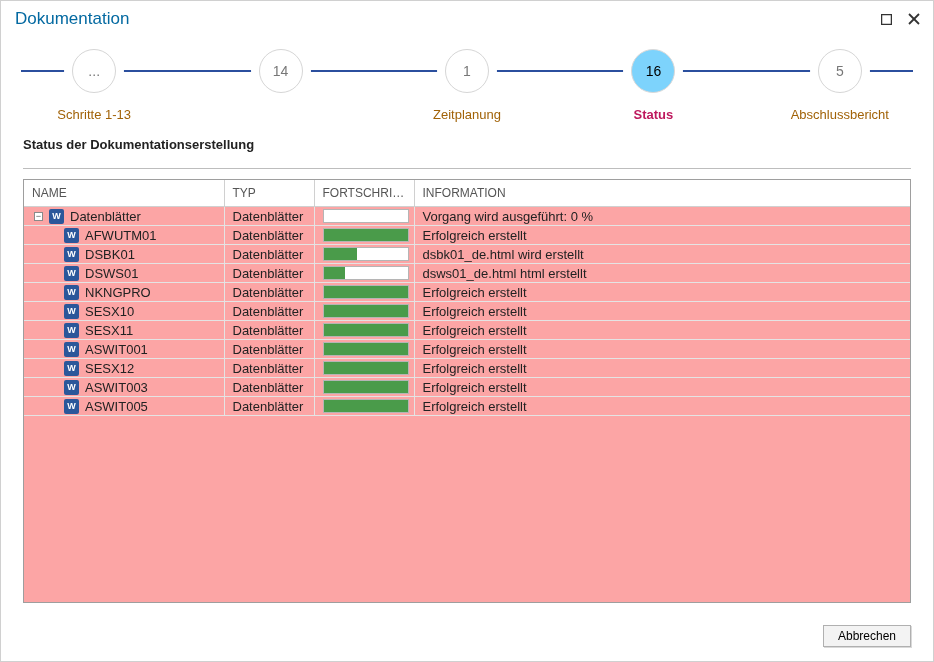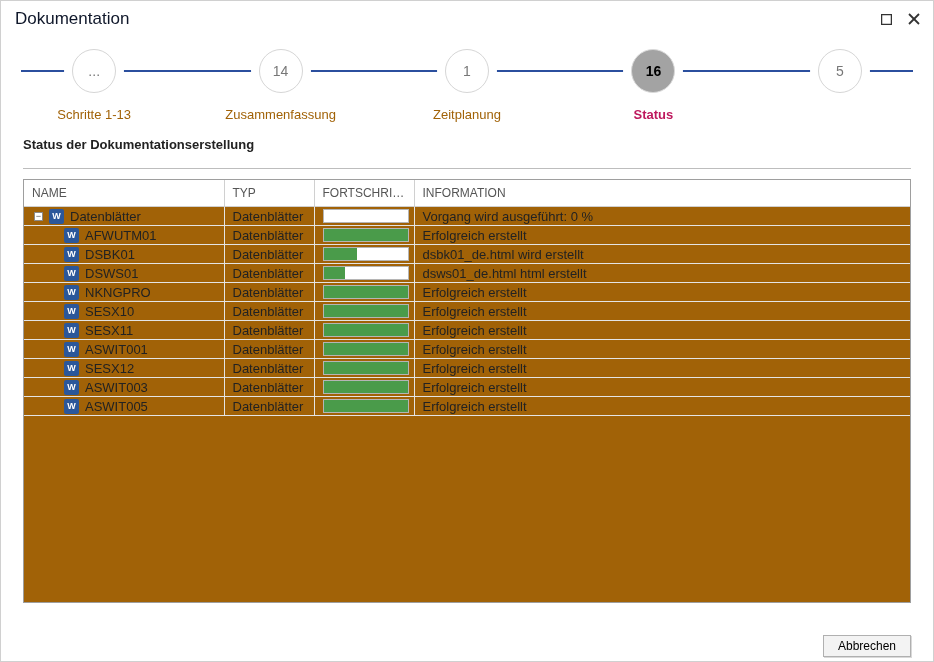--- a/index.html
+++ b/index.html
@@ -1,35 +1,35 @@
 <!DOCTYPE html>
 <html><head>
 <meta charset="utf-8">
 <style>
   * { box-sizing: border-box; }
   html, body { margin: 0; padding: 0; font-family: "Segoe UI", Tahoma, sans-serif; font-size: 13px; color: #222; background: #fff; }
   .window { width: 934px; height: 662px; border: 1px solid #d0d0d0; position: relative; background: #fff; }
   .titlebar { height: 36px; display: flex; align-items: center; padding: 0 10px 0 14px; }
-  .titlebar .title { font-size: 17px; color: #0f172a; font-weight: 400; flex: 1; }
+  .titlebar .title { font-size: 17px; color: #0369a1; font-weight: 400; flex: 1; }
   .win-btn { width: 18px; height: 18px; margin-left: 10px; display: flex; align-items: center; justify-content: center; cursor: default; }
 
   .wizard { position: relative; height: 96px; }
   .wizard-line { position: absolute; top: 33px; left: 20px; right: 20px; height: 2px; background: #2b4f9e; }
   .steps { position: absolute; top: 12px; left: 0; right: 0; display: flex; }
   .step { flex: 1; text-align: center; }
   .step .circle { width: 44px; height: 44px; border-radius: 50%; background: #fff; border: 1px solid #d6d6d6; display: inline-flex; align-items: center; justify-content: center; font-size: 14px; color: #777; box-shadow: 0 0 0 8px #fff; }
-  .step.active .circle { background: #a3a3a3; border-color: #d9d9d9; color: #000; font-weight: 700; }
+  .step.active .circle { background: #7dd3fc; border-color: #d9d9d9; color: #000; font-weight: 400; }
   .step .label { margin-top: 14px; color: #a16207; font-size: 13px; }
   .step.active .label { color: #be185d; font-weight: 700; }
 
   .content { padding: 0 22px; }
   .section-title { font-weight: 700; font-size: 13px; margin: 4px 0 16px 0; }
   .section-hr { border: none; border-top: 1px solid #bdbdbd; margin: 0 0 10px 0; }
 
-  .grid-wrap { border: 1px solid #9e9e9e; height: 424px; overflow: hidden; background: #a16207; }
+  .grid-wrap { border: 1px solid #9e9e9e; height: 424px; overflow: hidden; background: #fca5a5; }
   table.grid { border-collapse: collapse; width: 100%; table-layout: fixed; }
   .grid th { text-align: left; font-weight: 400; font-size: 12px; color: #555; padding: 6px 8px; border-right: 1px solid #d0d0d0; border-bottom: 1px solid #d0d0d0; background: #fff; white-space: nowrap; overflow: hidden; text-overflow: ellipsis; }
   .grid th:last-child { border-right: none; }
   .grid td { padding: 1px 8px; border-right: 1px solid #e4e4e4; border-bottom: 1px solid #e4e4e4; vertical-align: middle; height: 19px; white-space: nowrap; overflow: hidden; }
   .grid td:last-child { border-right: none; }
 
   .col-name { width: 200px; }
   .col-type { width: 90px; }
   .col-prog { width: 100px; }
   .col-info { }
@@ -37,21 +37,21 @@
   .name-cell { display: flex; align-items: center; gap: 6px; }
   .tree-toggle { width: 9px; height: 9px; border: 1px solid #8a8a8a; display: inline-flex; align-items: center; justify-content: center; font-size: 9px; line-height: 1; color: #555; background:#fff; }
   .indent-0 { padding-left: 2px; }
   .indent-1 { padding-left: 32px; }
 
   .word-icon { width: 15px; height: 15px; background: #2b579a; border-radius: 2px; display: inline-flex; align-items: center; justify-content: center; color: #fff; font-size: 9px; font-weight: 700; font-family: Arial, sans-serif; }
 
   .progress { width: 86px; height: 14px; border: 1px solid #b5b5b5; background: #fff; position: relative; }
   .progress .fill { position: absolute; left: 0; top: 0; bottom: 0; background: #4a9b4a; }
 
-  .footer { position: absolute; bottom: 4px; right: 22px; }
+  .footer { position: absolute; bottom: 14px; right: 22px; }
   .btn { min-width: 82px; padding: 3px 14px; background: #f3f3f3; border: 1px solid #b0b0b0; box-shadow: 1px 1px 0 rgba(0,0,0,.15); font-size: 12px; cursor: default; }
 </style>
 </head>
 <body>
 
 <div class="window">
 
   <div class="titlebar">
     <div class="title">Dokumentation</div>
     <div class="win-btn">
@@ -64,24 +64,24 @@
           <line x1="1" y1="1" x2="11" y2="11" stroke="#333" stroke-width="1.8"></line>
           <line x1="11" y1="1" x2="1" y2="11" stroke="#333" stroke-width="1.8"></line>
         </svg>
     </div>
   </div>
 
   <div class="wizard">
     <div class="wizard-line"></div>
     <div class="steps" id="steps">
         <div class="step"><div class="circle">...</div><div class="label">Schritte 1-13</div></div>
-        <div class="step"><div class="circle">14</div><div class="label">Zusammenfassung</div></div>
+        <div class="step"><div class="circle">14</div></div>
         <div class="step"><div class="circle">1</div><div class="label">Zeitplanung</div></div>
         <div class="step active"><div class="circle">16</div><div class="label">Status</div></div>
-        <div class="step"><div class="circle">5</div></div>
+        <div class="step"><div class="circle">5</div><div class="label">Abschlussbericht</div></div>
       </div>
   </div>
 
   <div class="content">
     <div class="section-title">Status der Dokumentationserstellung</div>
     <hr class="section-hr">
 
     <div class="grid-wrap">
       <table class="grid">
         <colgroup>

